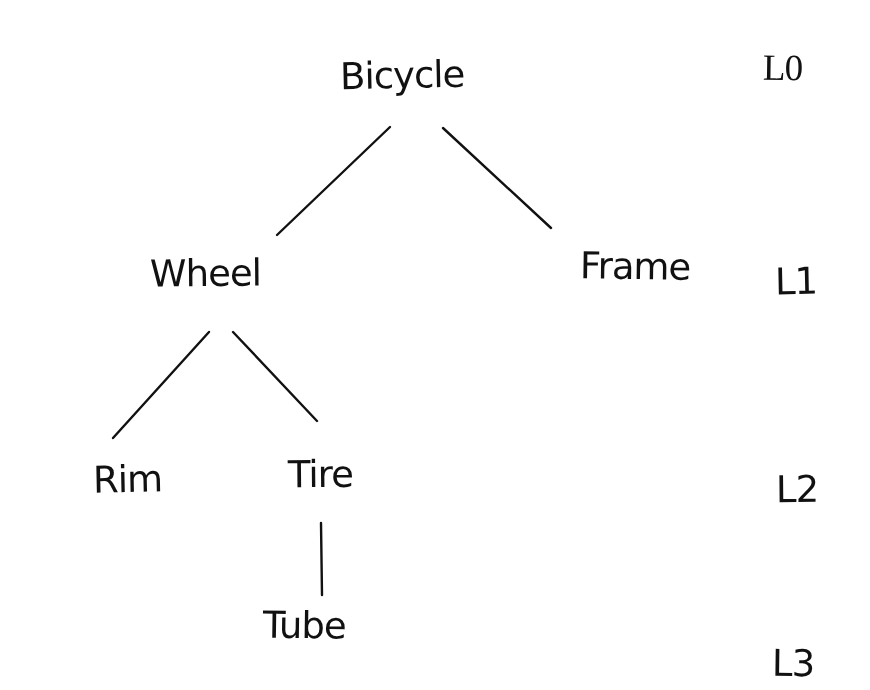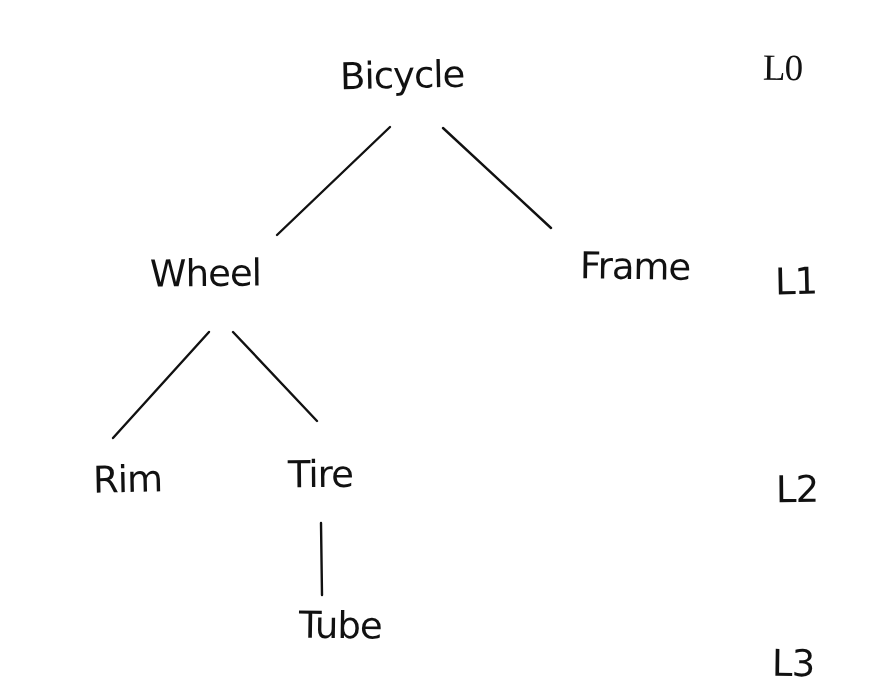--- a/index.html
+++ b/index.html
@@ -35,21 +35,21 @@
   
   .tilt-a { transform: rotate(-1.2deg); }
   .tilt-b { transform: rotate(0.8deg); }
   .tilt-c { transform: rotate(-0.5deg); }
 
   .node-bicycle { left: 340px; top: 56px; }
   .node-wheel   { left: 150px; top: 254px; }
   .node-frame   { left: 580px; top: 247px; }
   .node-rim     { left: 93px;  top: 460px; }
   .node-tire    { left: 288px; top: 455px; }
-  .node-tube    { left: 263px; top: 606px; margin-left: 36px; }
+  .node-tube    { left: 263px; top: 606px; }
 
   .lvl-l0 { left: 763px; top: 48px; font-family: Liberation Serif, serif; }
   .lvl-l1 { left: 775px; top: 262px; }
   .lvl-l2 { left: 776px; top: 438px; margin-top: 32px; }
   .lvl-l3 { left: 772px; top: 616px; margin-top: 28px; }
 </style>
 </head>
 <body>
 
 <div class="canvas">

